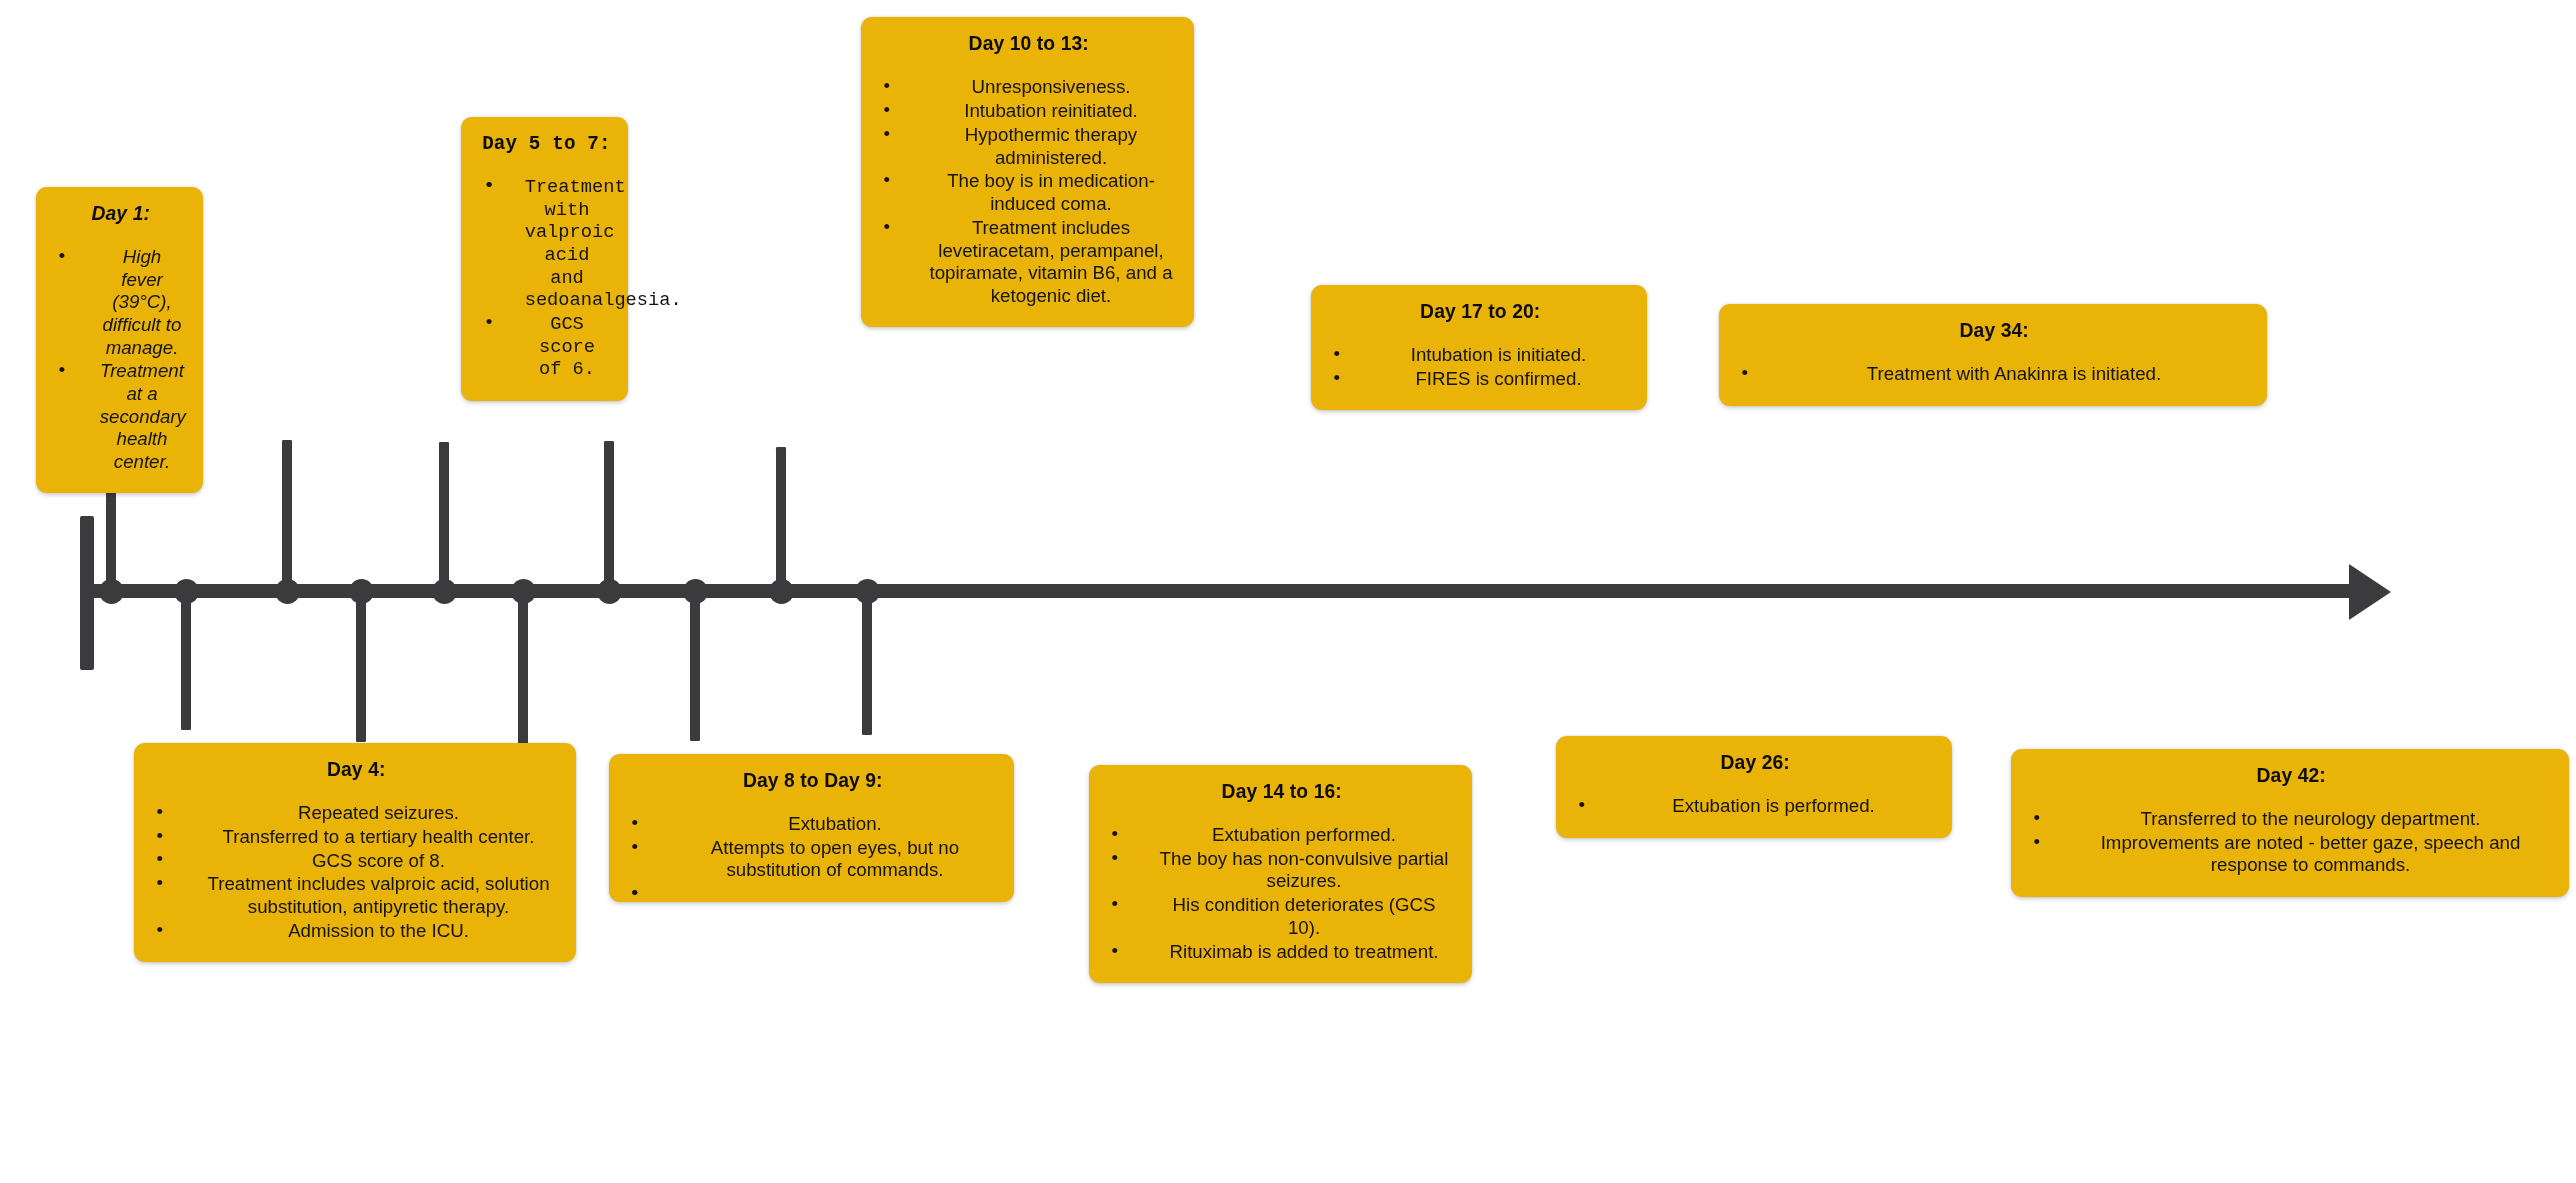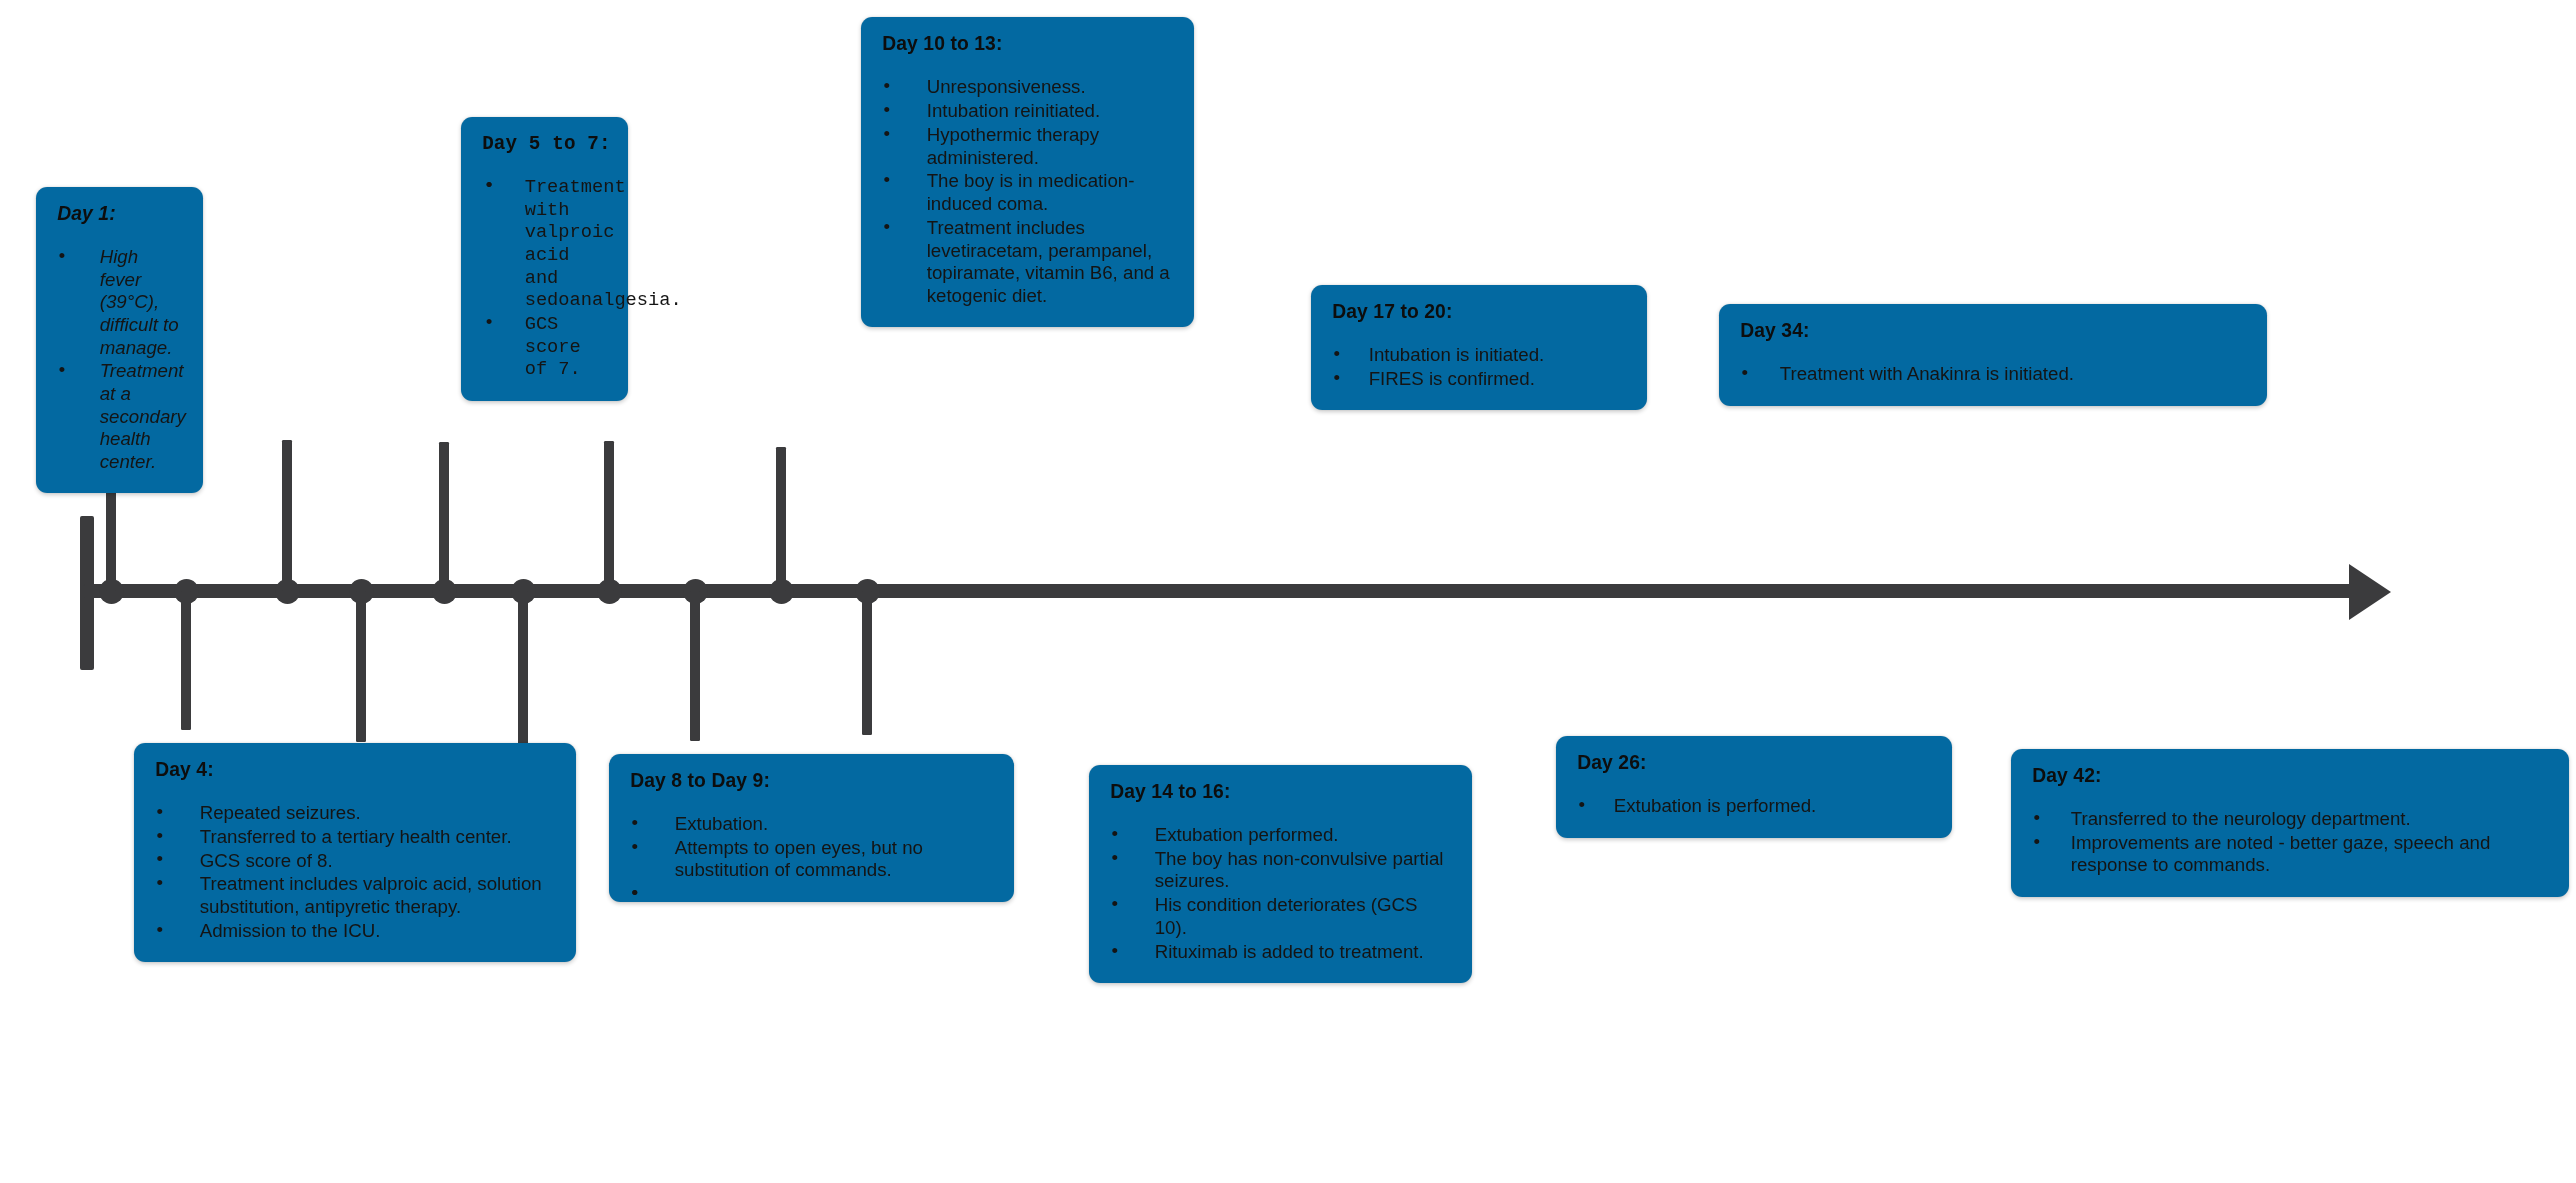--- a/index.html
+++ b/index.html
@@ -63,25 +63,26 @@
     position: absolute;
     width: 10.6px;
     margin-left: -5.3px;
     background: #3b3b3d;
     border-radius: 1.2px;
   }
 
   
   .card {
     position: absolute;
-    background: #0369a1;
+    background: #eab308;
     border-radius: 11.2px;
     box-shadow: 0 1.9px 4.4px rgba(0,0,0,0.20), 0 0 0 0.6px rgba(0,0,0,0.045);
     box-sizing: border-box;
     padding: 16px 18.7px 18.7px 18.7px;
+    text-align: center;
   }
   .card-title {
     font-size: 19.3px;
     font-weight: bold;
     color: #0d0d0d;
     letter-spacing: 0.1px;
     margin: 0 0 21px 2.5px;
     white-space: nowrap;
   }
   .card-list {
@@ -165,21 +166,21 @@
         <li><span class="bullet">•</span><span>High fever (39°C), difficult to manage.</span></li>
         <li><span class="bullet">•</span><span>Treatment at a secondary health center.</span></li>
       </ul>
   </div>
 
   <div class="card" id="card-day5">
     <div class="card-title">Day 5 to 7:</div>
     <ul class="card-list">
         <li><span class="bullet">•</span></li>
         <li><span class="bullet">•</span><span>Treatment with valproic acid and sedoanalgesia.</span></li>
-        <li><span class="bullet">•</span><span>GCS score of 7.</span></li>
+        <li><span class="bullet">•</span><span>GCS score of 6.</span></li>
       </ul>
   </div>
 
   <div class="card" id="card-day10">
     <div class="card-title">Day 10 to 13:</div>
     <ul class="card-list">
         <li><span class="bullet">•</span><span>Unresponsiveness.</span></li>
         <li><span class="bullet">•</span><span>Intubation reinitiated.</span></li>
         <li><span class="bullet">•</span><span>Hypothermic therapy administered.</span></li>
         <li><span class="bullet">•</span><span>The boy is in medication-induced coma.</span></li>

